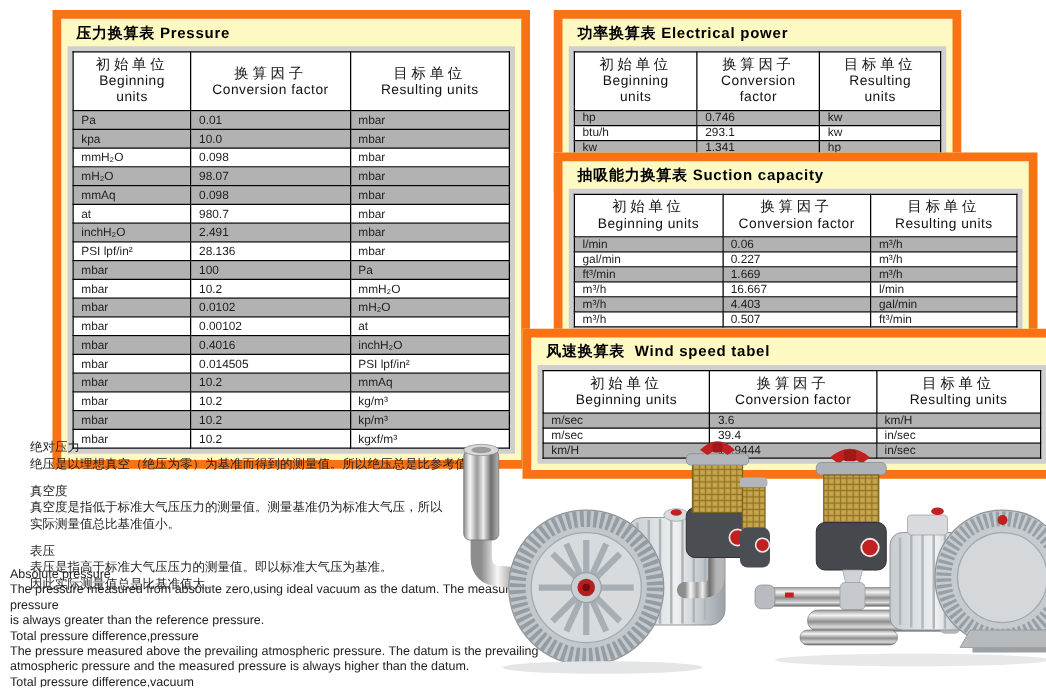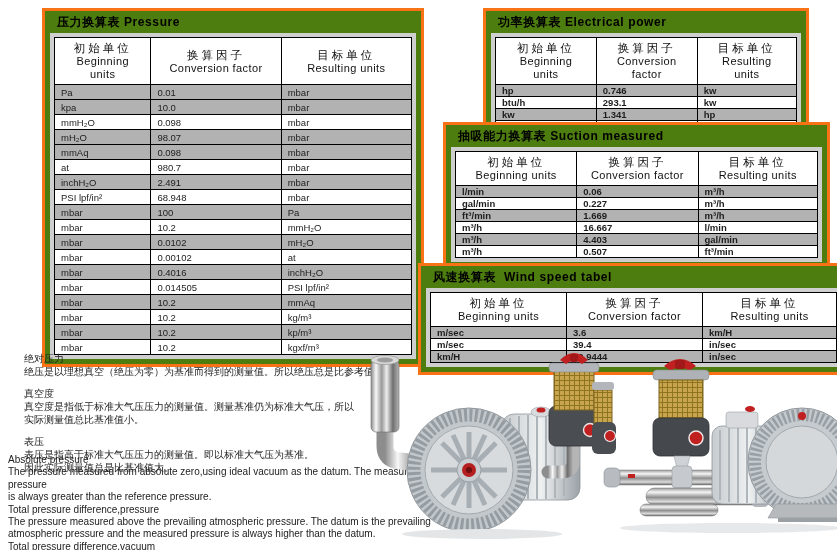--- a/index.html
+++ b/index.html
@@ -1,32 +1,32 @@
 <!DOCTYPE html>
 <html><head>
 <meta charset="utf-8">
 <style>
   html,body{margin:0;padding:0;background:#fff;}
   .page{position:relative;width:837px;height:550px;background:#ffffff;overflow:hidden;
         font-family:"Liberation Sans","DejaVu Sans",sans-serif;color:#111;}
 
   
-  .tbox{position:absolute;border:3px solid #f97316;background:#4d7c0f;box-sizing:border-box;}
+  .tbox{position:absolute;border:7px solid #f97316;background:#fef9c3;box-sizing:border-box;}
   .tbox-title{font-size:12px;font-weight:bold;letter-spacing:.6px;
               padding:3px 6px 2px 12px;white-space:nowrap;color:#000;}
   .tbox-mat{background:#cfcfcf;margin:0 5px 5px 5px;padding:4px;}
   table.conv{width:100%;border-collapse:collapse;background:#fff;table-layout:fixed;}
   table.conv th,table.conv td{border:1px solid #000;overflow:hidden;}
   table.conv th{font-weight:normal;text-align:center;padding:3px 12px;background:#fff;}
   .th-zh{display:block;font-size:11.5px;letter-spacing:3px;line-height:14px;}
   .th-en{display:block;font-size:11px;letter-spacing:.4px;line-height:13px;}
   table.conv td{font-size:9.5px;color:#1d1d1d;padding:1px 2px 1px 6px;text-align:left;}
   tr.shaded td{background:#b2b2b2;}
   .rows-lg td{height:12px;line-height:11px;}
-  .rows-sm td{height:9px;line-height:9px;font-weight:bold;}
+  .rows-sm td{height:9px;line-height:9px;}
   .conv-center td{text-align:center;padding-left:2px;}
   col.c1{width:27%;} col.c2{width:36.5%;} col.c3{width:36.5%;}
   col.r1{width:33.5%;} col.r2{width:33.5%;} col.r3{width:33%;}
 
   
   .notes-zh{position:absolute;left:8px;top:352px;width:420px;font-size:10px;
             line-height:13px;color:#222;}
   .notes-zh .para{white-space:pre-line;margin:0 0 9px 16px;}
   .notes-en{position:absolute;left:8px;top:454px;width:436px;font-size:10px;
             line-height:12.4px;color:#222;white-space:pre-line;}
@@ -95,21 +95,21 @@
               <td>980.7</td>
               <td>mbar</td>
             </tr>
             <tr class="shaded">
               <td>inchH₂O</td>
               <td>2.491</td>
               <td>mbar</td>
             </tr>
             <tr>
               <td>PSI lpf/in²</td>
-              <td>68.948</td>
+              <td>28.136</td>
               <td>mbar</td>
             </tr>
             <tr class="shaded">
               <td>mbar</td>
               <td>100</td>
               <td>Pa</td>
             </tr>
             <tr>
               <td>mbar</td>
               <td>10.2</td>
@@ -153,21 +153,21 @@
             <tr>
               <td>mbar</td>
               <td>10.2</td>
               <td>kgxf/m³</td>
             </tr>
           </tbody>
       </table>
     </div>
   </div>
 
-  <div class="tbox" style="left:443px;top:8px;width:326px;margin-left:40px;">
+  <div class="tbox" style="left:443px;top:8px;width:326px;">
     <div class="tbox-title"><span>功率换算表</span> <span>Electrical power</span></div>
     <div class="tbox-mat">
       <table class="conv conv-left rows-sm">
         <colgroup>
             <col class="r1">
             <col class="r2">
             <col class="r3">
           </colgroup>
         <thead>
           <tr>
@@ -205,21 +205,21 @@
               <td>kw</td>
               <td>0.00341</td>
               <td>Btu/h</td>
             </tr>
           </tbody>
       </table>
     </div>
   </div>
 
   <div class="tbox" style="left:443px;top:122px;width:387px;">
-    <div class="tbox-title"><span>抽吸能力换算表</span> <span>Suction measured</span></div>
+    <div class="tbox-title"><span>抽吸能力换算表</span> <span>Suction capacity</span></div>
     <div class="tbox-mat">
       <table class="conv conv-left rows-sm">
         <colgroup>
             <col class="r1">
             <col class="r2">
             <col class="r3">
           </colgroup>
         <thead>
           <tr>
             <th>

